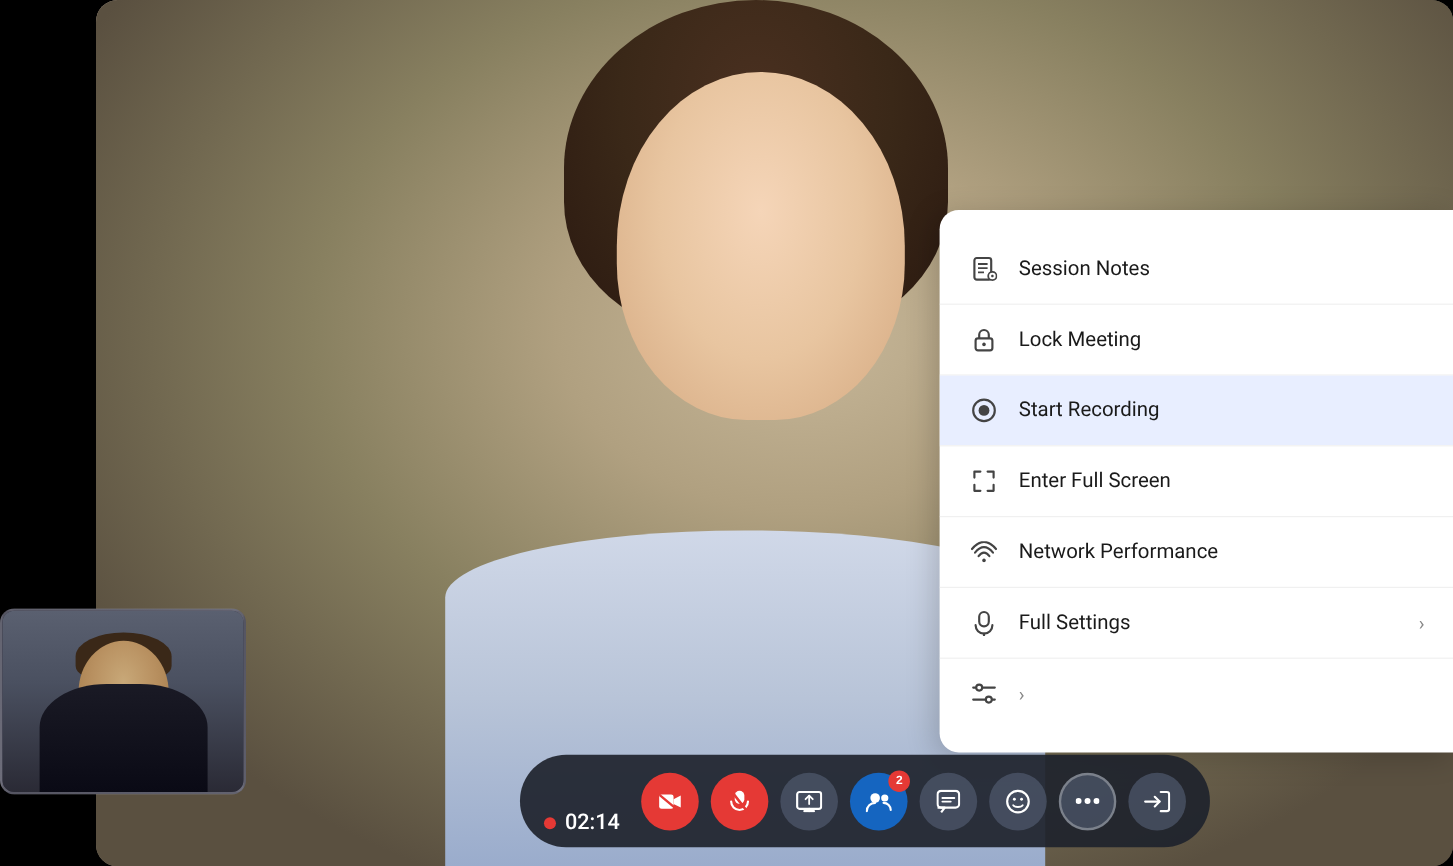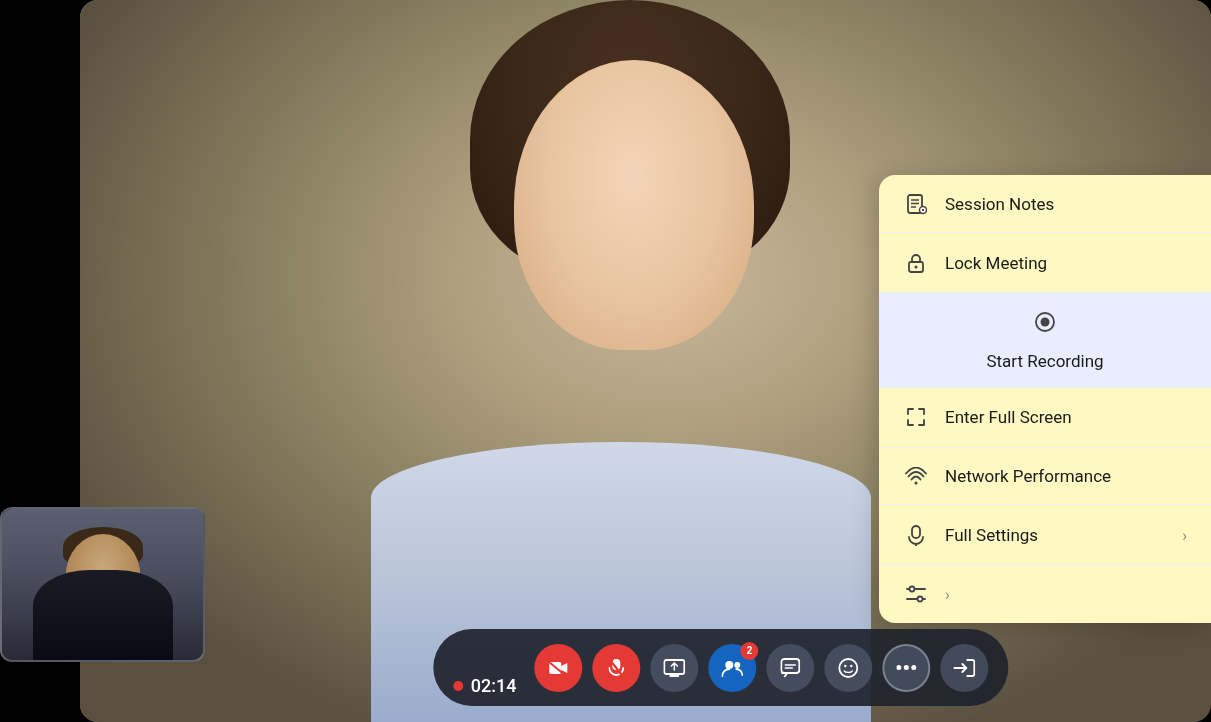--- a/index.html
+++ b/index.html
@@ -120,41 +120,40 @@
       height: 40px;
       background: #3a2818;
       border-radius: 50% 50% 30% 30%;
     }
 
     
     #context-menu {
       position: absolute;
       right: 0;
       top: 175px;
-      width: 332px;
-      background: #fef9c3;
+      width: 428px;
+      background: #ffffff;
       border-radius: 16px 0 0 16px;
       box-shadow: -4px 4px 24px rgba(0,0,0,0.18);
       z-index: 100;
-      padding: 0 0;
+      padding: 20px 0;
       overflow: hidden;
     }
 
     .menu-item {
       display: flex;
       align-items: center;
       padding: 16px 24px;
       cursor: pointer;
       gap: 16px;
       transition: background 0.15s;
     }
 
     .menu-item.active {
       background: #e8eeff;
-      flex-direction: column;
     }
 
     .menu-item-icon {
       width: 26px;
       height: 26px;
       display: flex;
       align-items: center;
       justify-content: center;
       flex-shrink: 0;
       color: #333;

